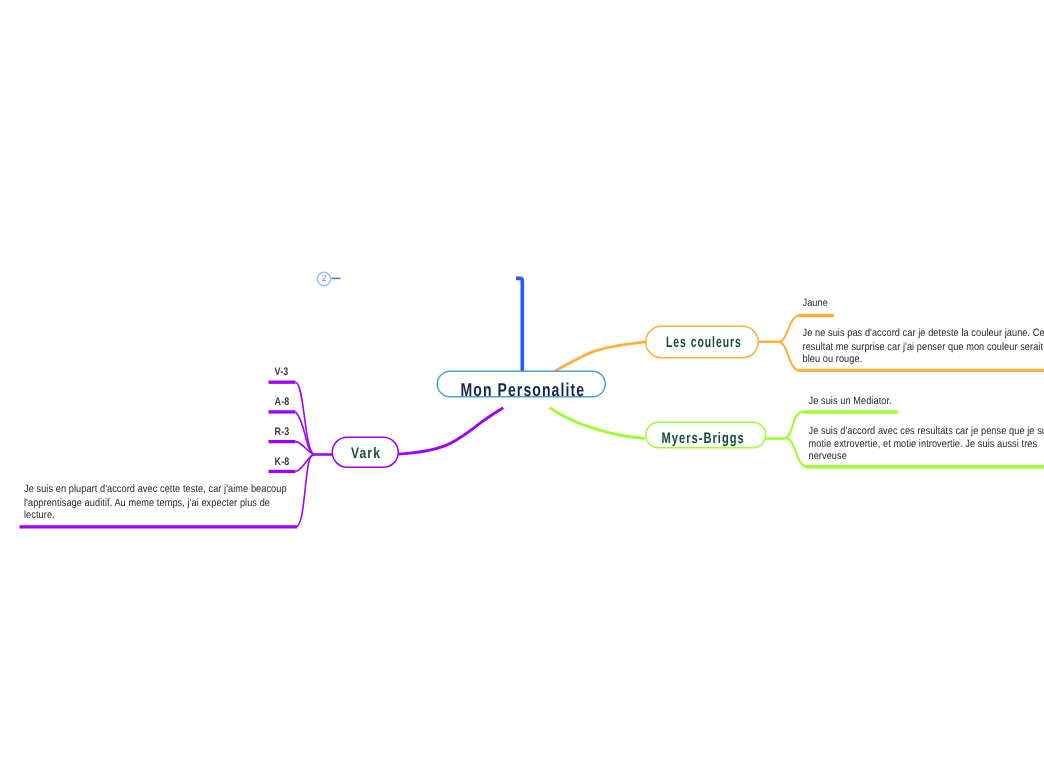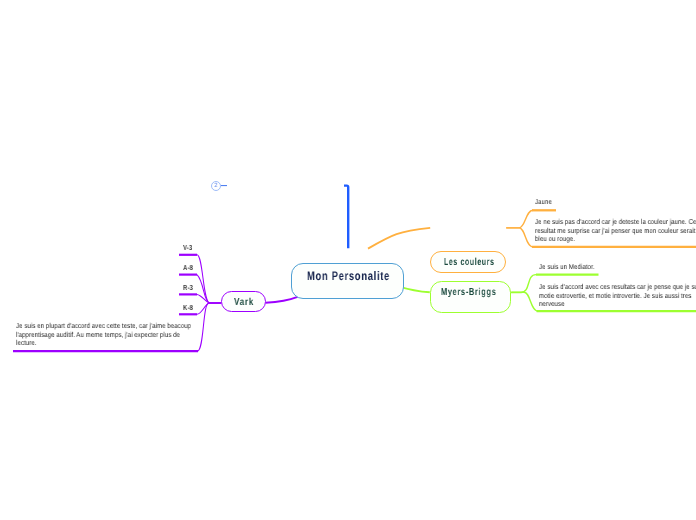--- a/index.html
+++ b/index.html
@@ -8,33 +8,33 @@
        -webkit-font-smoothing:antialiased;
        text-rendering:geometricPrecision;}
   #stage{position:relative;width:696px;height:520px;background:#fff;overflow:hidden;}
   svg.links{position:absolute;left:0;top:0;width:696px;height:520px;overflow:visible;}
 
   .node{position:absolute;box-sizing:border-box;background:#fdfffd;border-style:solid;}
   .node .lbl{position:absolute;white-space:nowrap;font-weight:bold;
              transform-origin:left center;letter-spacing:0.95px;
              will-change:transform;}
 
-  #root-node{left:291.1px;top:263px;width:113.3px;height:36px;border-width:1.5px;
+  #root-node{left:291.1px;top:247px;width:113.3px;height:18px;border-width:1.5px;
              border-color:#4fa0d4;border-radius:12px;}
   #root-node .lbl{color:#18264e;font-size:12.4px;left:14.8px;top:4.6px;transform:scaleX(0.755);}
 
   #node-cerveaux{left:226.8px;top:174.5px;width:121.8px;height:22.1px;border-width:1.5px;
                  border-color:#1f5dff;border-radius:11.5px;}
   #node-cerveaux .lbl{color:#1b4a3e;font-size:10.2px;left:14.1px;top:5.1px;transform:scaleX(0.70);}
 
   #node-couleurs{left:430.2px;top:216.8px;width:76px;height:22.2px;border-width:1.5px;
-                 border-color:#ffb03f;border-radius:11.5px;margin-top:34px;}
+                 border-color:#ffb03f;border-radius:11.5px;}
   #node-couleurs .lbl{color:#1b4a3e;font-size:10.2px;left:12.4px;top:5.1px;transform:scaleX(0.68);}
 
-  #node-myers{left:429.8px;top:281.1px;width:81.5px;height:32px;border-width:1.5px;
+  #node-myers{left:429.8px;top:281.1px;width:81.5px;height:18px;border-width:1.5px;
               border-color:#9dff30;border-radius:11.5px;}
   #node-myers .lbl{color:#1b4a3e;font-size:10.2px;left:10.2px;top:5.1px;transform:scaleX(0.725);}
 
   #node-vark{left:221.2px;top:291.2px;width:44.7px;height:21px;border-width:1.5px;
              border-color:#9d00ff;border-radius:11.5px;}
   #node-vark .lbl{color:#1b4a3e;font-size:10.2px;left:11.5px;top:5.1px;transform:scaleX(0.79);}
 
   .badge{position:absolute;width:10px;height:10px;border-radius:50%;
          border:1.1px solid #9ebcf9;color:#6f93ec;font-size:6px;
          display:flex;align-items:center;justify-content:center;background:#fff;

